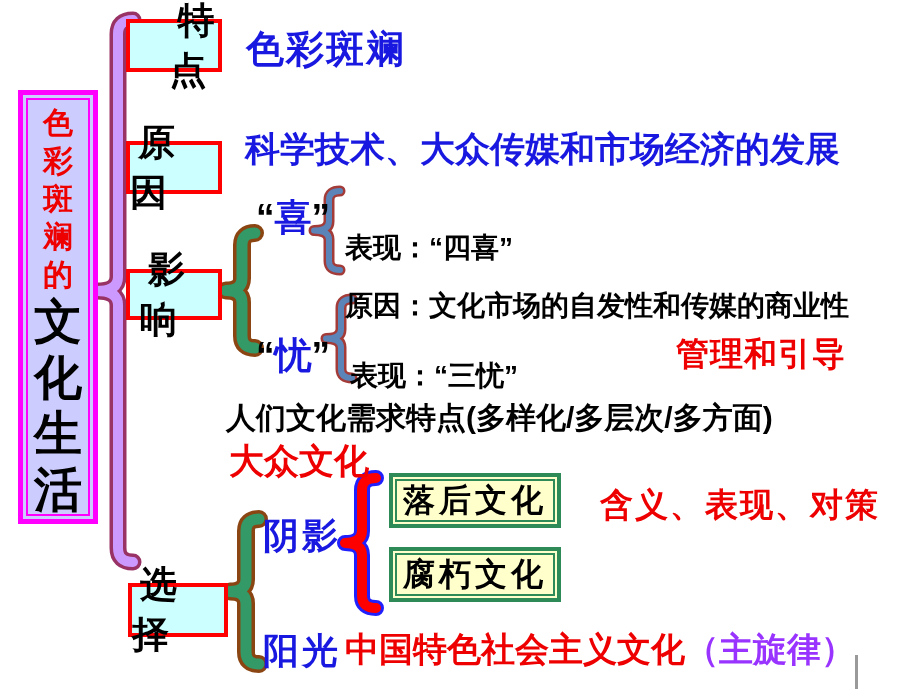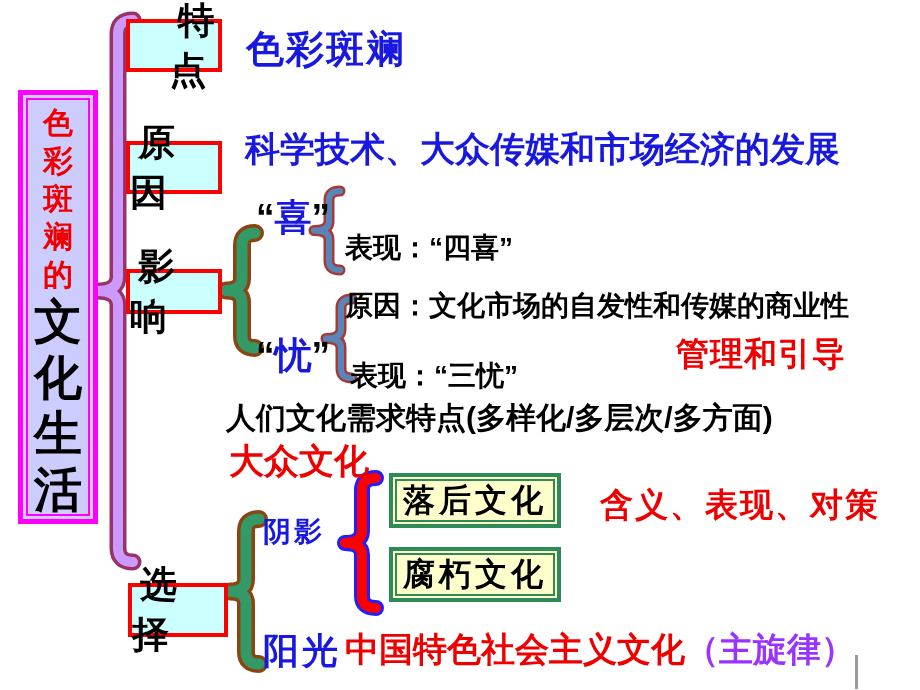--- a/index.html
+++ b/index.html
@@ -93,21 +93,21 @@
         <div>活</div>
       </div>
   </div>
 
   <div class="cat-box" style="left:126px;top:19px;width:96px;height:53px;padding-left:44px;">
     <span>特点</span>
   </div>
   <div class="cat-box" style="left:126px;top:122px;width:96px;height:53px;margin-top:19px;">
     <span>原因</span>
   </div>
-  <div class="cat-box" style="left:126px;top:269px;width:96px;height:45px;">
+  <div class="cat-box" style="left:126px;top:269px;width:96px;height:51px;padding-left:10px;">
     <span>影响</span>
   </div>
   <div class="cat-box" style="left:128px;top:583px;width:100px;height:54px;">
     <span>选择</span>
   </div>
 
   <div class="abs lvl2 blue" style="left:246px;top:30px;font-size:38px;letter-spacing:2px;">色彩斑斓</div>
 
   <div class="abs lvl2 blue" style="left:245px;top:131px;font-size:35px;">科学技术、大众传媒和市场经济的发展</div>
 
@@ -116,21 +116,21 @@
 
   <div class="abs lvl2 black" style="left:345px;top:292px;font-size:28px;">原因：文化市场的自发性和传媒的商业性</div>
   <div class="abs lvl2" style="left:256px;top:337px;font-size:37px;"><span class="black">“</span><span class="blue">忧</span><span class="black">”</span></div>
   <div class="abs lvl2 black" style="left:350px;top:362px;font-size:28px;">表现：“三忧”</div>
 
   <div class="abs lvl2 red" style="left:676px;top:337px;font-size:33px;letter-spacing:1px;">管理和引导</div>
 
   <div class="abs lvl2 black" style="left:226px;top:403px;font-size:30px;">人们文化需求特点(多样化/多层次/多方面)</div>
   <div class="abs lvl2 red" style="left:229px;top:443px;font-size:35px;">大众文化</div>
 
-  <div class="abs lvl2 blue" style="left:263px;top:518px;font-size:28px;letter-spacing:3px;">阴影</div>
+  <div class="abs lvl2 blue" style="left:263px;top:518px;font-size:36px;letter-spacing:3px;">阴影</div>
 
   <div class="cul-box" style="left:389px;top:547px;width:172px;height:55px;">
     <span>腐朽文化</span>
   </div>
   <div class="cul-box" style="left:389px;top:473px;width:172px;height:55px;">
     <span>落后文化</span>
   </div>
 
   <div class="abs lvl2 red" style="left:578px;top:488px;font-size:33px;letter-spacing:2px;margin-left:22px;">含义、表现、对策</div>
 

